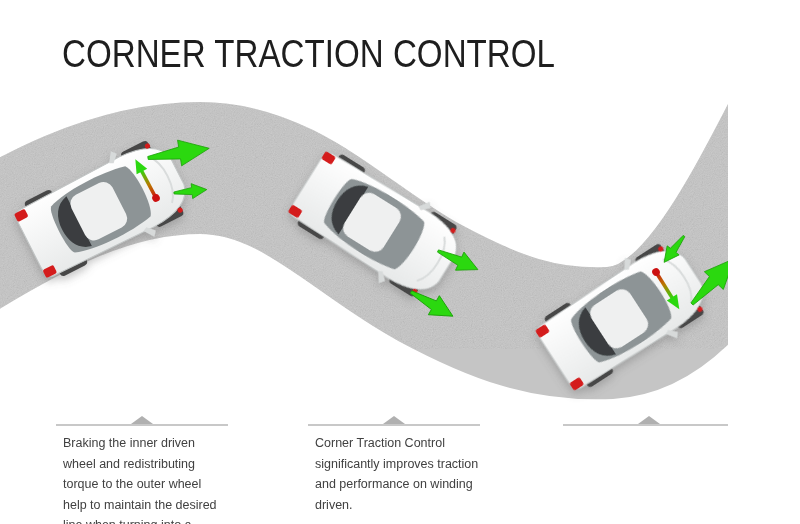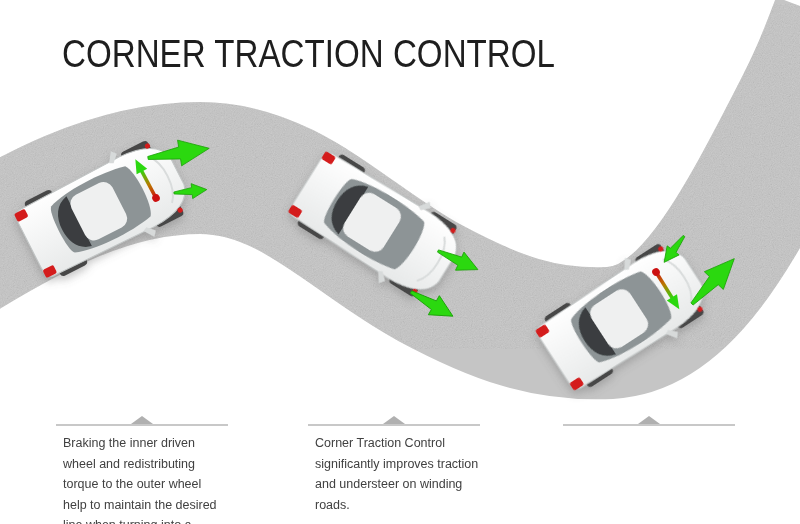--- a/index.html
+++ b/index.html
@@ -1,17 +1,17 @@
 <!DOCTYPE html>
 <html><head>
 <meta charset="utf-8">
 <style>
   html,body{margin:0;padding:0;background:#ffffff;}
   .stage{
-    position:relative;width:800px;height:524px;background:#ffffff;overflow:hidden;
+    position:relative;width:728px;height:524px;background:#ffffff;overflow:hidden;
     font-family:"Liberation Sans","DejaVu Sans",sans-serif;
   }
   .title{
     position:absolute;left:62px;top:34px;margin:0;
     font-size:39px;line-height:39px;font-weight:400;color:#1e1e1e;
     letter-spacing:0px;white-space:nowrap;
     transform:scaleX(0.85);transform-origin:left top;
   }
   .diagram{position:absolute;left:0;top:0;width:800px;height:524px;}
   .caption{position:absolute;top:415px;width:172px;}
@@ -106,21 +106,21 @@
     <div class="divider">
       <span class="caret"></span>
     </div>
     <p>Braking the inner driven wheel and redistributing torque to the outer wheel help to maintain the desired line when turning into a corner.</p>
   </div>
 
   <div class="caption cap-2">
     <div class="divider">
       <span class="caret"></span>
     </div>
-    <p>Corner Traction Control significantly improves traction and understeer on winding roads.</p>
+    <p>Corner Traction Control significantly improves traction and performance on winding driven.</p>
   </div>
 
   <div class="caption cap-3">
     <div class="divider">
       <span class="caret"></span>
     </div>
   </div>
 
 </div>
 

